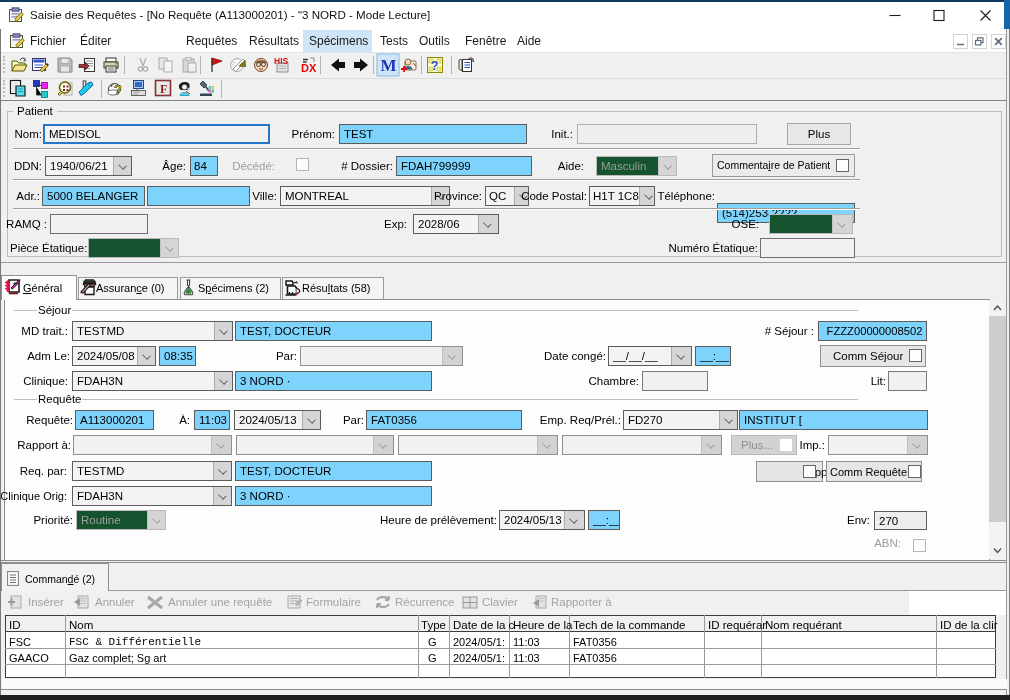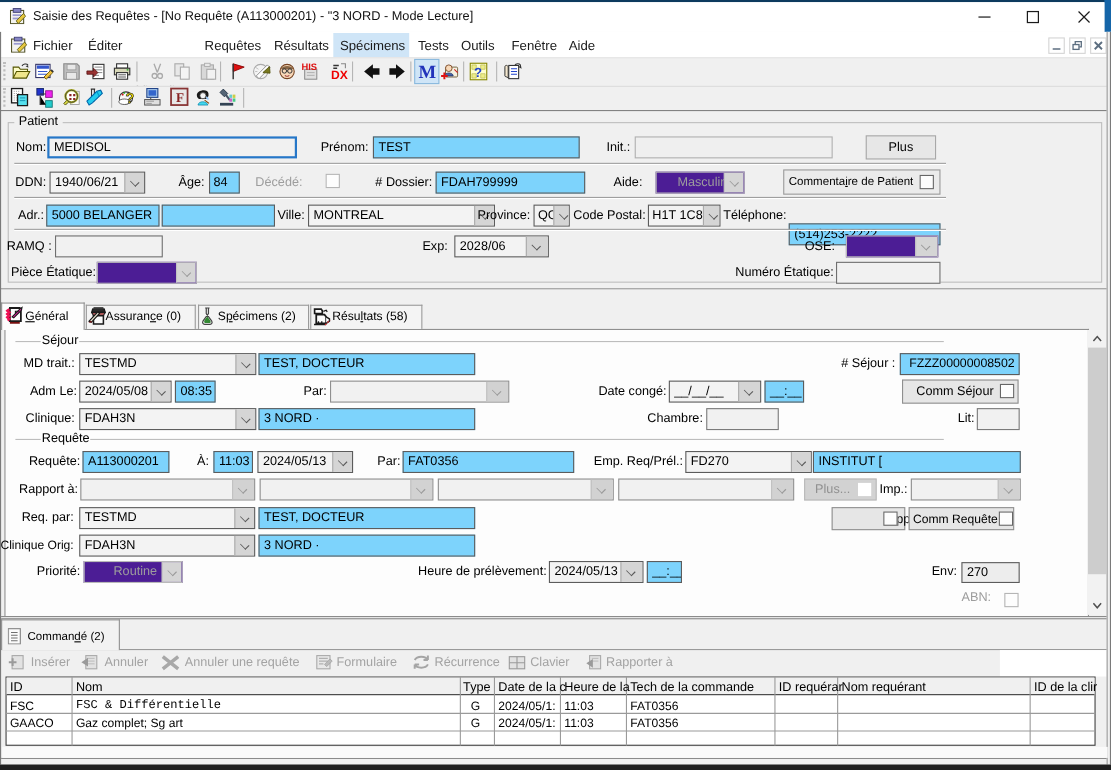--- a/index.html
+++ b/index.html
@@ -10,21 +10,21 @@
 .lbl.dis { color:#9d9d9d; }
 .lbl.r { text-align:right; }
 .inp { position:absolute; height:20px; border:1px solid #5c5c5c; background:#7dd3fc; font-size:11.5px; font-family:"Liberation Sans",sans-serif; color:#000; line-height:18px; padding-left:4px; white-space:nowrap; overflow:hidden; }
 .inp.dis { border-color:#b0b0b0; background:#efefef; color:#9d9d9d; }
 .combo { position:absolute; height:20px; border:1px solid #5c5c5c; background:#f3f3f3; font-size:11.5px; color:#000; line-height:18px; padding-left:4px; white-space:nowrap; overflow:hidden; }
 .combo .btn { position:absolute; right:0; top:0; bottom:0; width:18px; background:#d5d5d5; border-left:1px solid #ababab; }
 .combo .btn:after { content:""; position:absolute; left:4.5px; top:5px; width:6px; height:6px; border-right:1.5px solid #5a5a5a; border-bottom:1.5px solid #5a5a5a; transform:rotate(45deg) scale(1,0.75); }
 .combo.dis { border-color:#8f8f8f; background:#f1f1f1; color:#9d9d9d; }
 .combo.dis .btn { background:#d2d2d2; border-left:1px solid #c0c0c0; }
 .combo.dis .btn:after { border-color:#9a9a9a; }
-.combo.dis2 { border-color:#b9b9b9; background:#4c1d95; color:#9d9d9d;text-align:center; }
+.combo.dis2 { border-color:#b9b9b9; background:#14532d; color:#9d9d9d; }
 .combo.dis2 .btn { background:#d5d5d5; border-left:1px solid #c3c3c3; }
 .combo.dis2 .btn:after { border-color:#9a9a9a; }
 .chk { position:absolute; width:13px; height:13px; border:1px solid #666666; background:#fdfdfd; }
 .chk.dis { border-color:#b5b5b5; }
 .gline { position:absolute; height:1px; background:#9f9f9f; box-shadow:0 1px 0 #ffffff; }
 .menu { position:absolute; font-size:12px; color:#1a1a1a; top:34px; line-height:14px; }
 </style>
 </head>
 <body>
 
@@ -278,21 +278,21 @@
 <div class="lbl" style="left:717px;top:159px;font-size:10.5px;">Commenta<u>i</u>re de Patient</div>
 <div class="chk" style="left:836px;top:159px;"></div>
 <div class="gline" style="left:13px;top:179px;width:847px;"></div>
 
 <div class="lbl r" style="left:0px;top:190px;width:40px;">Adr.:</div>
 <div class="inp" style="left:42px;top:186px;width:103px;">5000 BELANGER</div>
 <div class="inp" style="left:147px;top:186px;width:103px;"></div>
 <div class="lbl r" style="left:240px;top:190px;width:37px;">Ville:</div>
 <div class="combo" style="left:280px;top:186px;width:170px;">MONTREAL<span class="btn"></span></div>
 <div class="lbl r" style="left:430px;top:190px;width:52px;">Province:</div>
-<div class="combo" style="left:485px;top:186px;width:33px;padding-left:3px;">QC<span class="btn" style="width:14px;"></span></div>
+<div class="combo" style="left:485px;top:186px;width:44px;padding-left:3px;">QC<span class="btn" style="width:14px;"></span></div>
 <div class="lbl r" style="left:520px;top:190px;width:67px;">Code Postal:</div>
 <div class="combo" style="left:589px;top:186px;width:66px;padding-left:3px;">H1T 1C8<span class="btn" style="width:15px;"></span></div>
 <div class="lbl r" style="left:650px;top:190px;width:65px;">Téléphone:</div>
 <div class="inp" style="left:717px;top:186px;width:138px;margin-top:17px;">(514)253-2222</div>
 <div class="gline" style="left:13px;top:208px;width:847px;"></div>
 
 <div class="lbl r" style="left:0px;top:218px;width:47px;">RAMQ :</div>
 <div class="inp" style="left:50px;top:214px;width:98px;border-color:#6f6f6f;background:#f1f1f1;"></div>
 <div class="lbl r" style="left:370px;top:218px;width:37px;">Exp:</div>
 <div class="combo" style="left:413px;top:214px;width:86px;">2028/06<span class="btn" style="width:20px;"></span></div>

